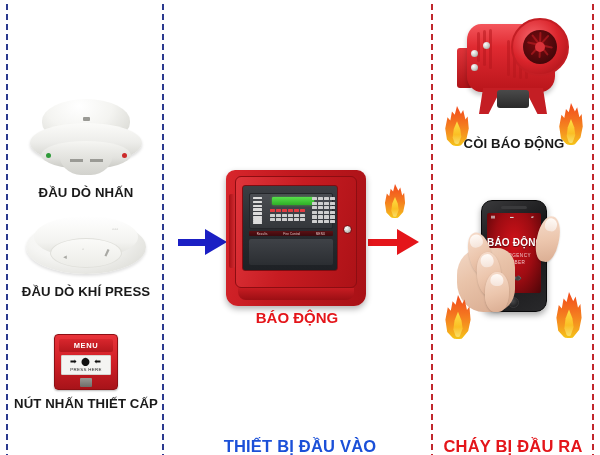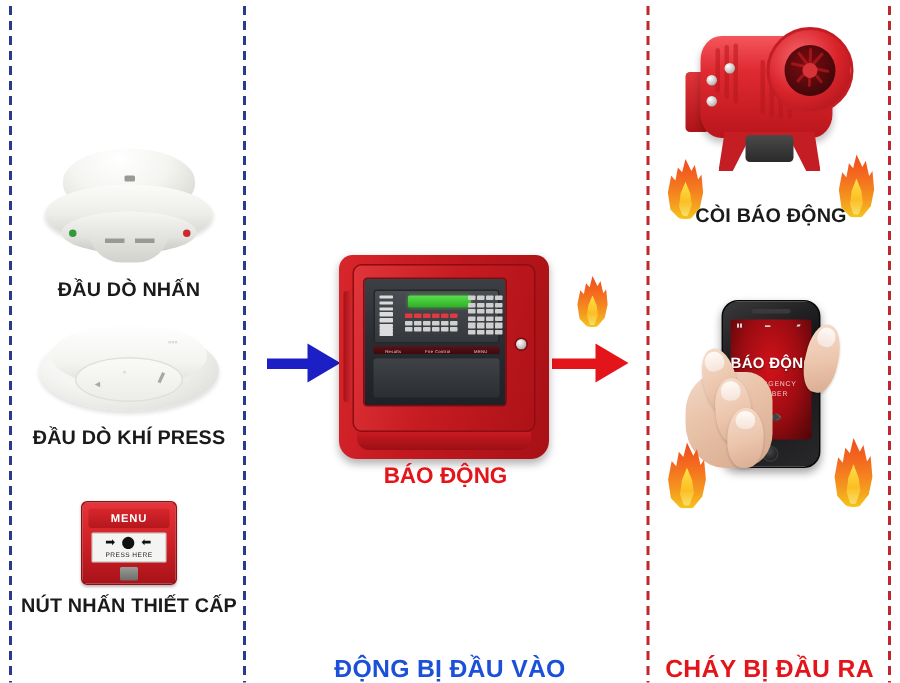--- a/index.html
+++ b/index.html
@@ -337,21 +337,21 @@
       </div>
       <div class="mcp-win">
         <div class="mcp-arrows">➡ ⬤ ⬅</div>
         <div class="mcp-press">PRESS HERE</div>
       </div>
       <div class="mcp-latch"></div>
     </div>
     <div class="label">NÚT NHẤN THIẾT CẤP</div>
   </div>
 
-  <div class="group-caption" id="input-caption">ĐỘNG BỊ ĐẦU VÀO</div>
+  <div class="group-caption" id="input-caption">THIẾT BỊ ĐẦU VÀO</div>
 
   <div class="arrow" id="arrow-in">
     <div class="shaft"></div>
     <div class="head"></div>
   </div>
 
   <div class="arrow" id="arrow-out">
     <div class="shaft"></div>
     <div class="head"></div>
   </div>

